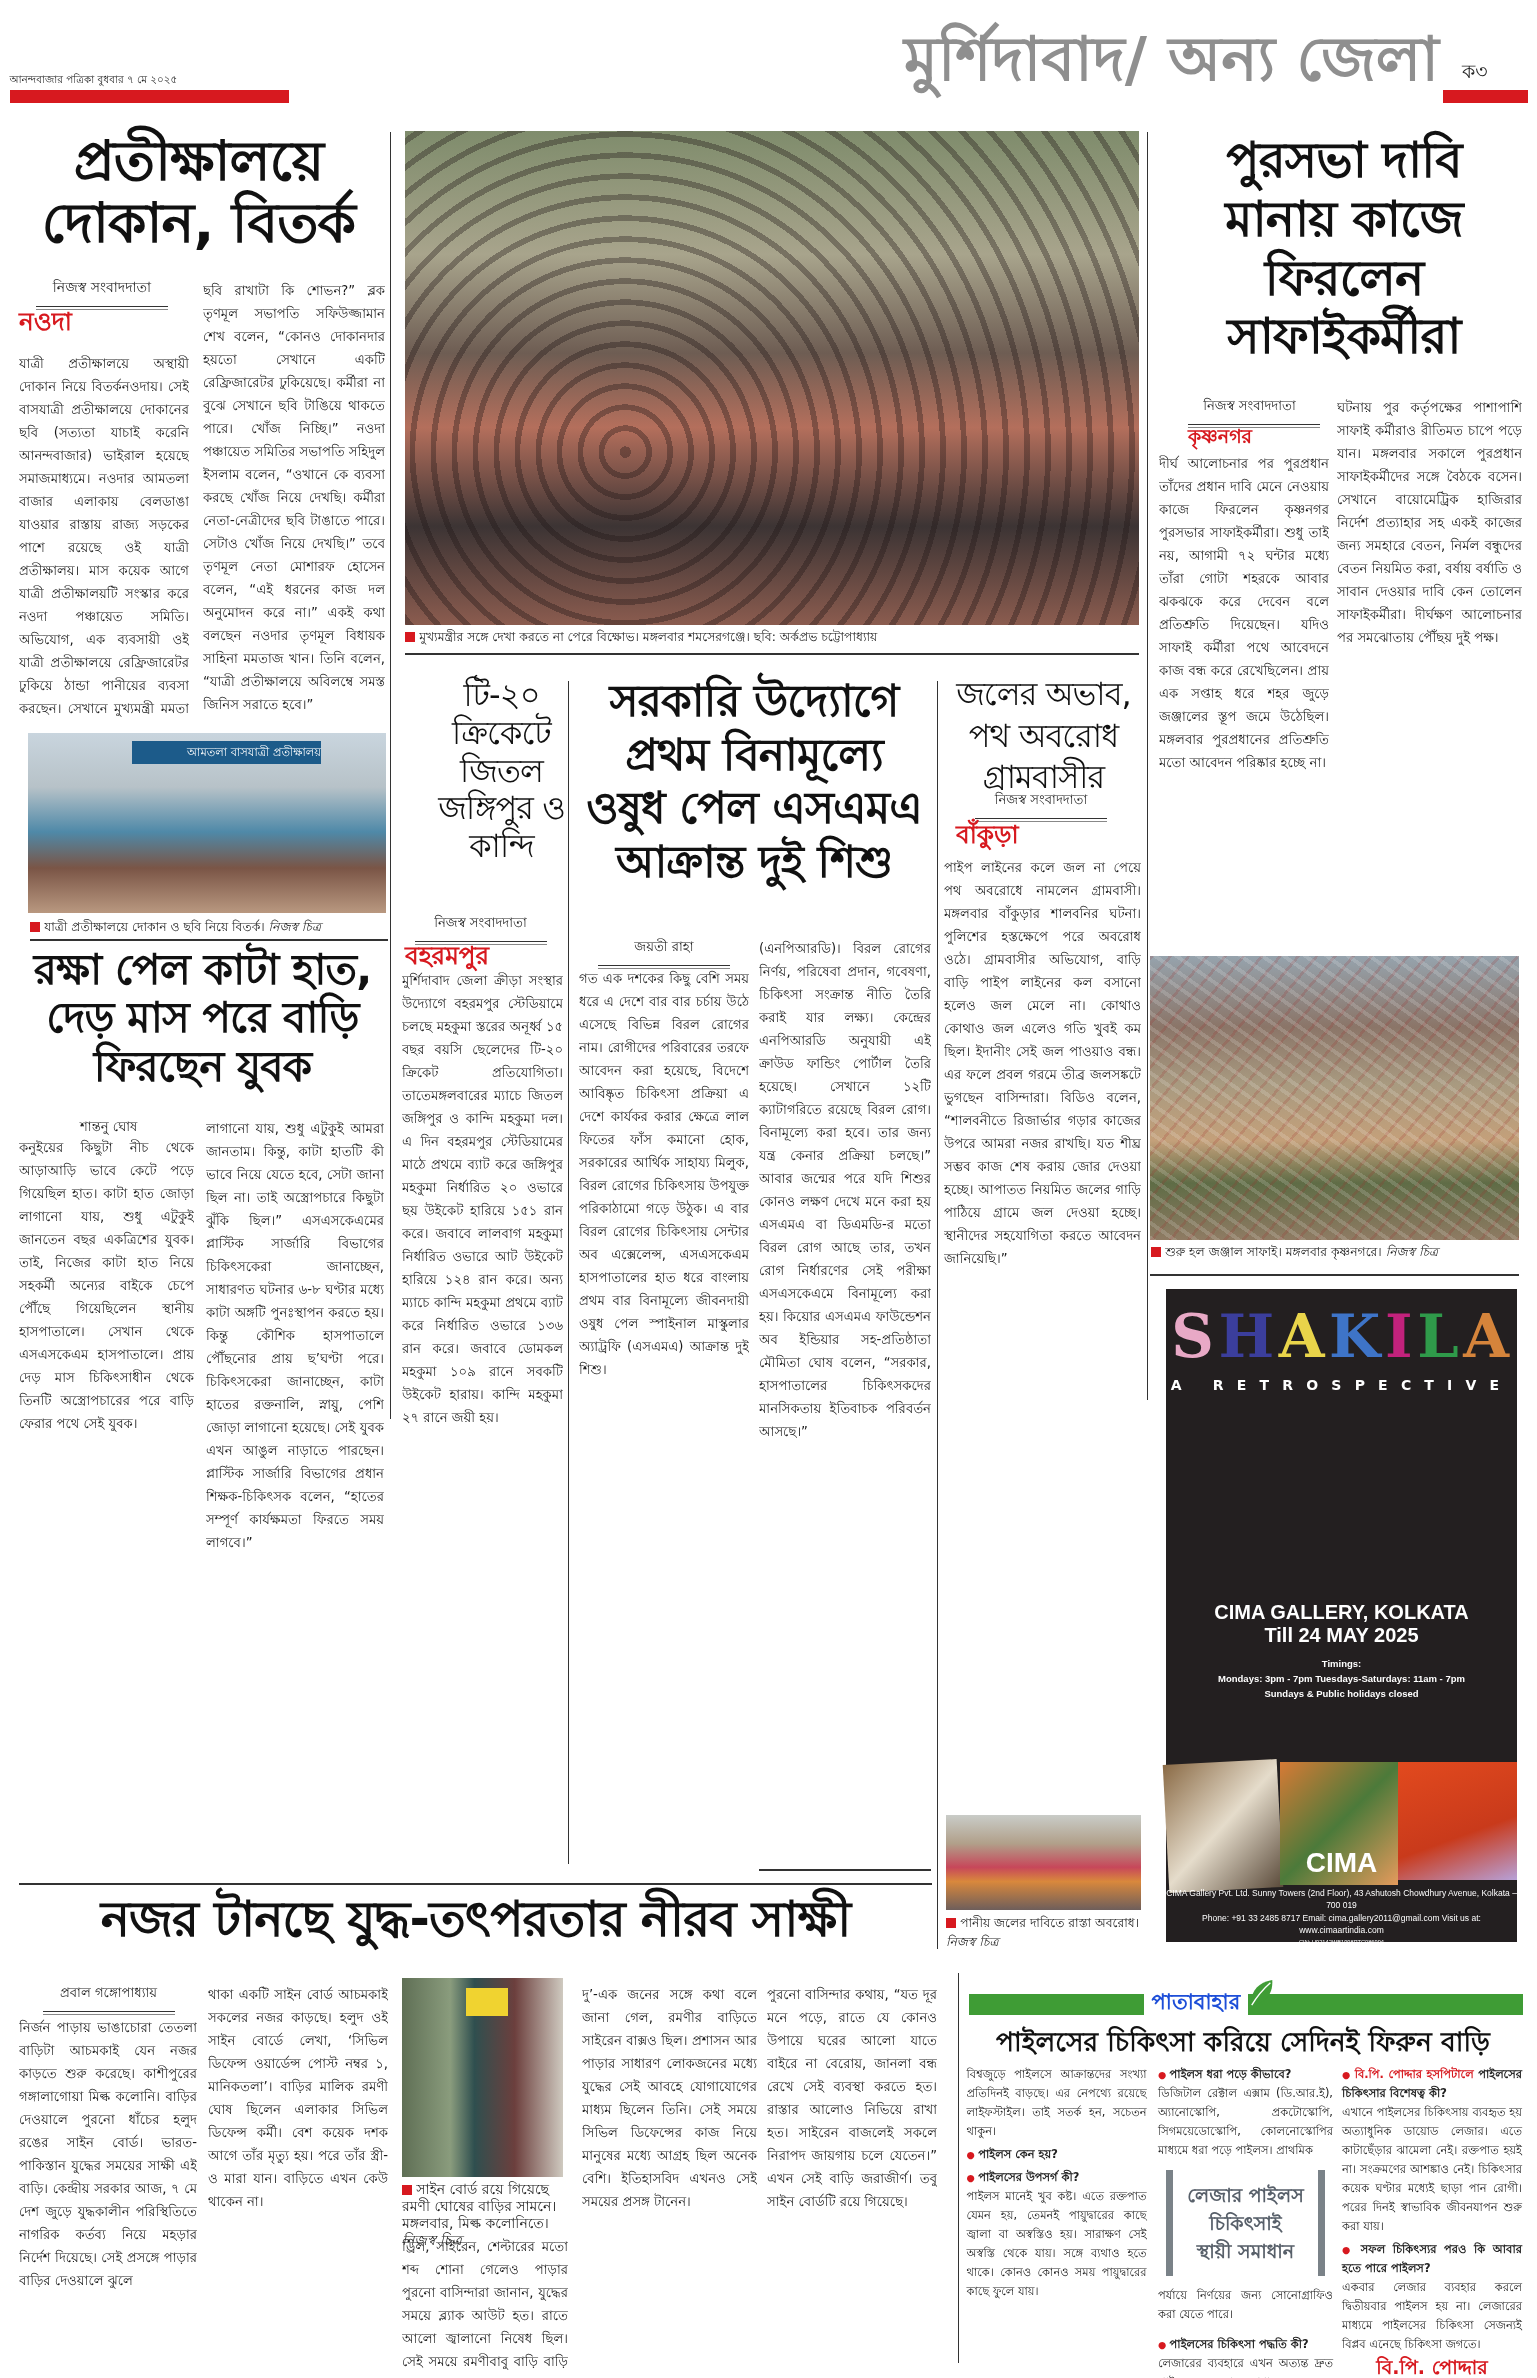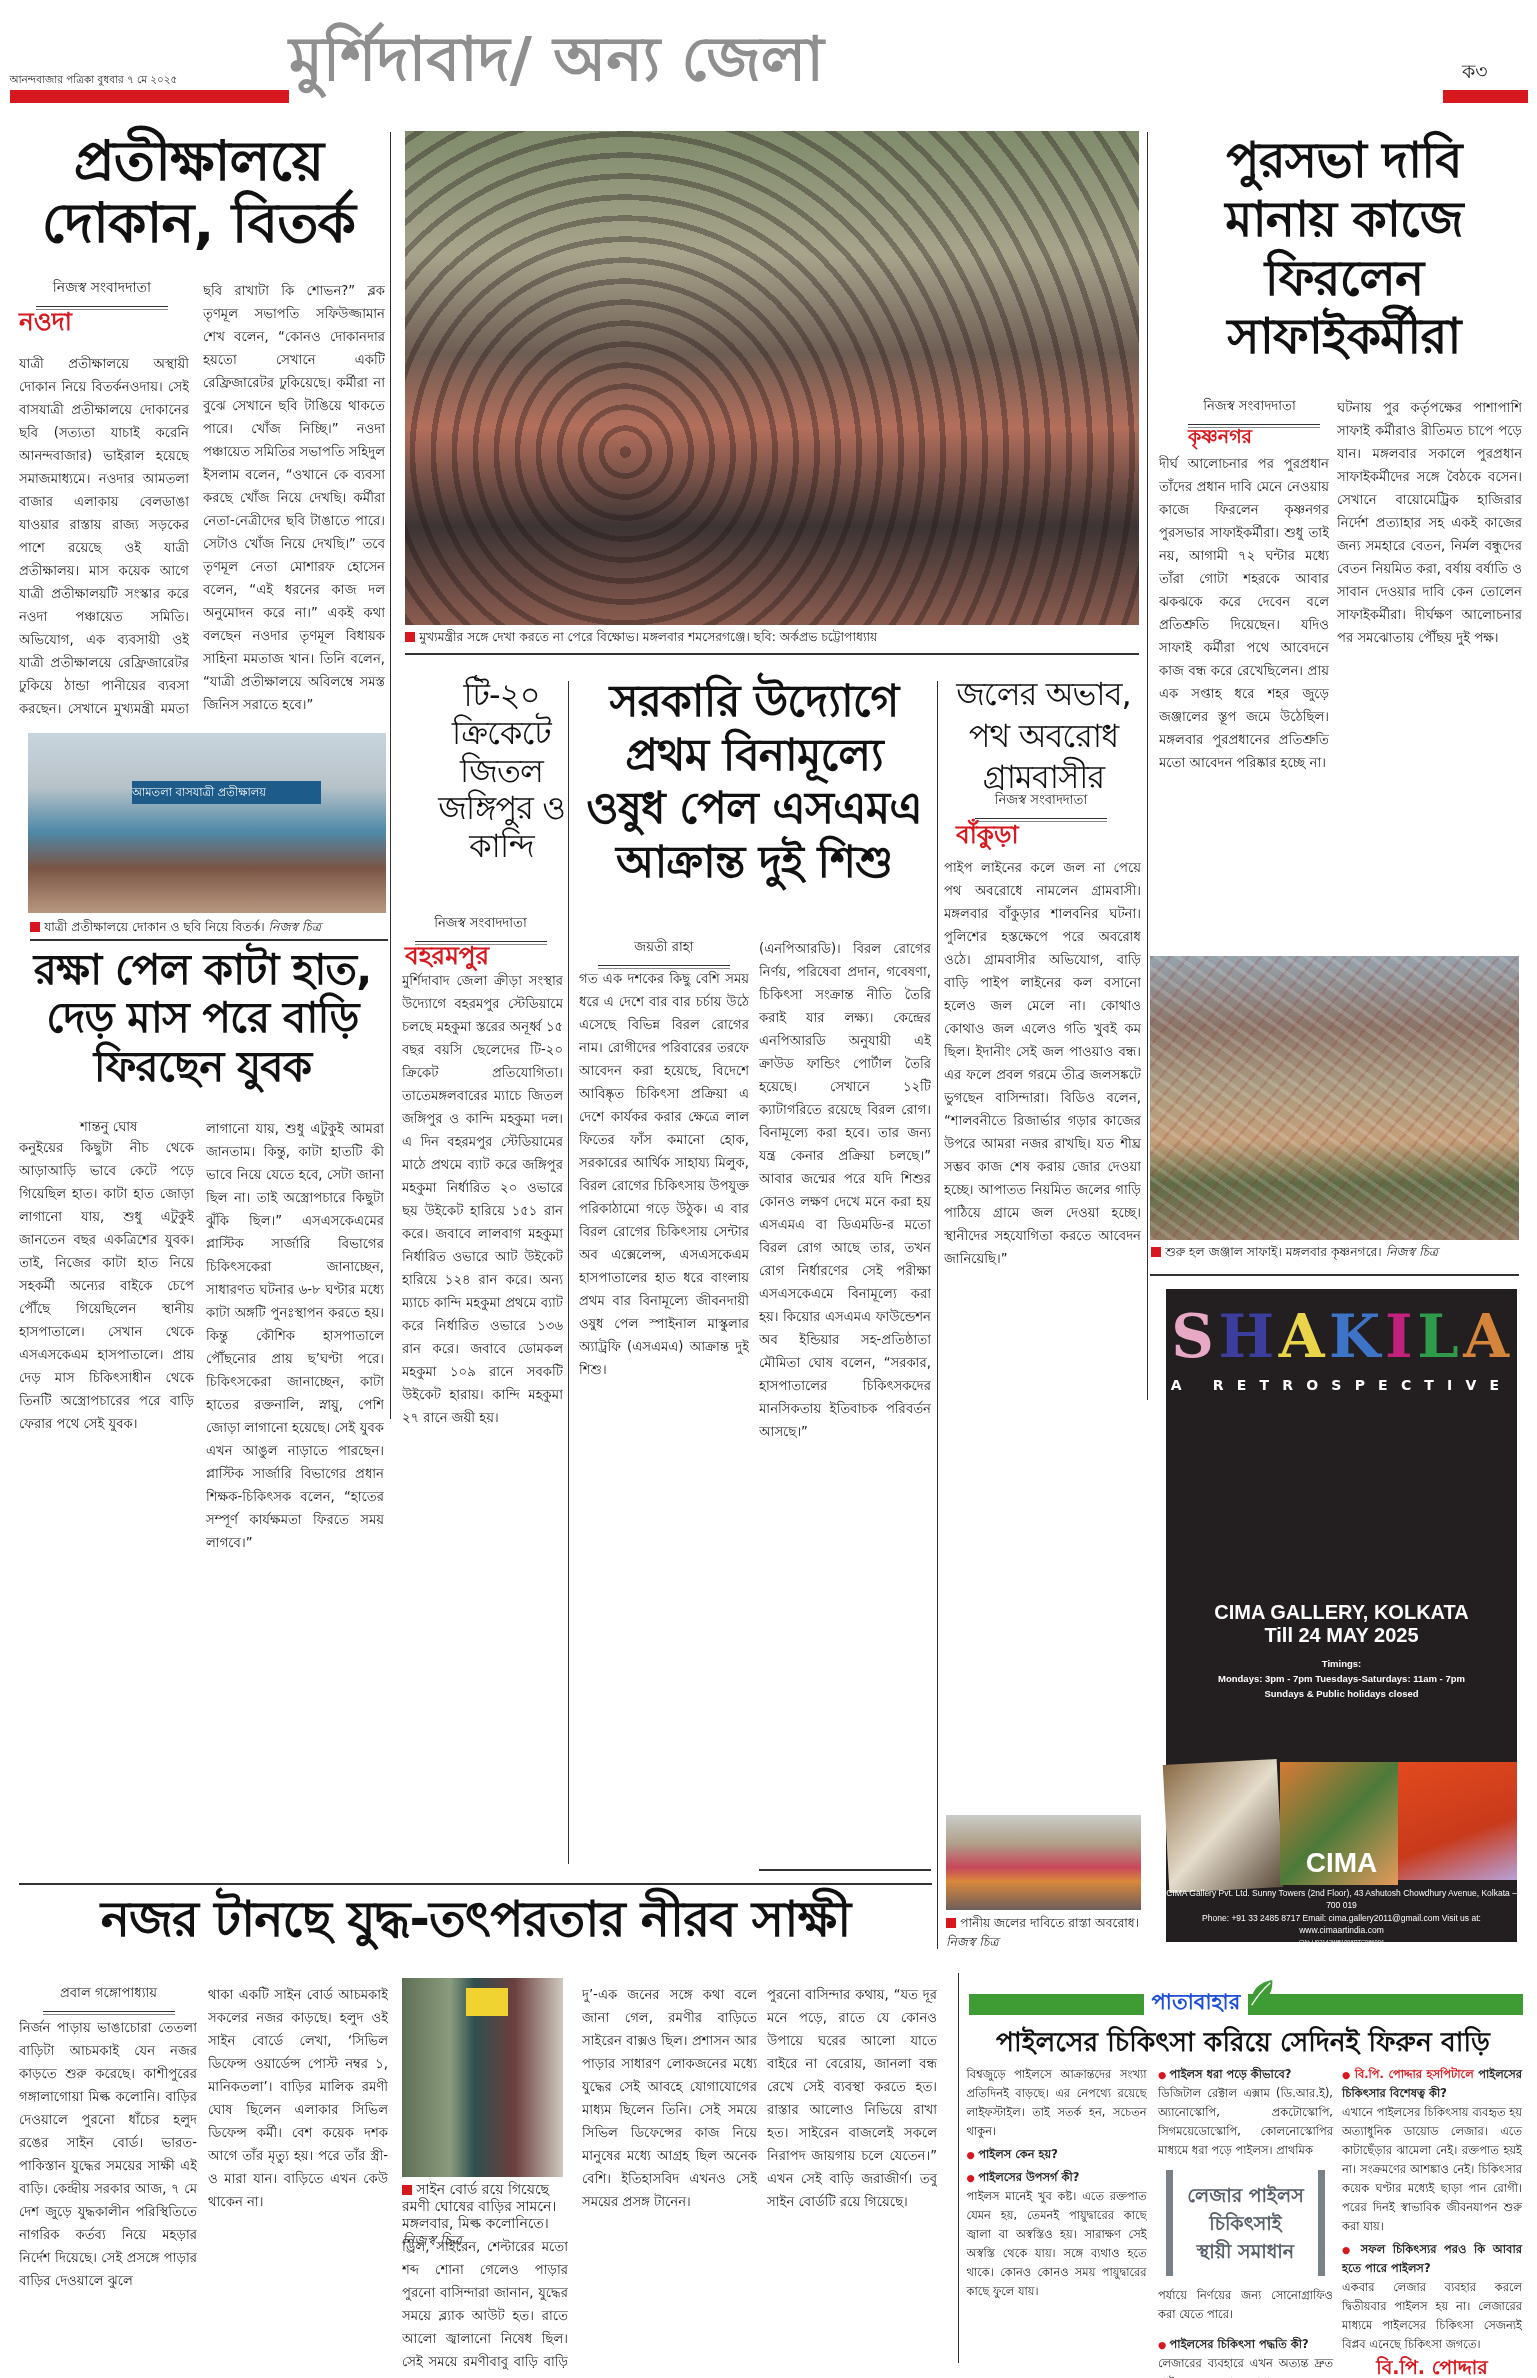--- a/index.html
+++ b/index.html
@@ -60,38 +60,38 @@
   .ad-pata .hosp { text-align: center; color: #d7191f; font-weight: bold; }
   .ad-pata .hosp .n { font-size: 19px; line-height: 26.5px; }
 </style>
 </head>
 <body>
 
 <div class="masthead">
   <div class="mast-date">আনন্দবাজার পত্রিকা বুধবার ৭ মে ২০২৫</div>
   <div class="mast-bar-left" style="width:279px;"></div>
   <div style="position:absolute;left:9.5px;top:90px;width:276px;height:13.2px;background:#d7191f;"></div>
-  <div style="position:absolute;left:289px;top:28px;width:1150px;text-align:left;font-size:61px;font-weight:bold;color:#8f8f8f;line-height:1;white-space:nowrap;">মুর্শিদাবাদ/ অন্য জেলা</div>
+  <div style="position:absolute;left:289px;top:28px;width:1150px;text-align:right;font-size:61px;font-weight:bold;color:#8f8f8f;line-height:1;white-space:nowrap;">মুর্শিদাবাদ/ অন্য জেলা</div>
   <div style="position:absolute;left:1443px;top:90px;width:85px;height:13.2px;background:#d7191f;"></div>
   <div class="mast-page">ক৩</div>
 </div>
 
 <div class="col-rule-v" style="left:390px;top:132px;height:1287px;"></div>
 <div class="col-rule-v" style="left:1147px;top:132px;height:1268px;"></div>
 <div class="col-rule-v" style="left:568px;top:681px;height:1183px;"></div>
 <div class="col-rule-v" style="left:937px;top:681px;height:1268px;"></div>
 
 <div class="headline" style="left:14px;top:131px;width:369px;font-size:55px;">প্রতীক্ষালয়ে দোকান, বিতর্ক</div>
 <div class="byline" style="left:19px;top:276px;width:166px;">নিজস্ব সংবাদদাতা</div>
 <div class="dateline" style="left:19px;top:303px;width:166px;">নওদা</div>
 <div class="body-text" style="left:19px;top:352px;width:170px;height:371px;">যাত্রী প্রতীক্ষালয়ে অস্থায়ী দোকান নিয়ে বিতর্কনওদায়। সেই বাসযাত্রী প্রতীক্ষালয়ে দোকানের ছবি (সত্যতা যাচাই করেনি আনন্দবাজার) ভাইরাল হয়েছে সমাজমাধ্যমে। নওদার আমতলা বাজার এলাকায় বেলডাঙা যাওয়ার রাস্তায় রাজ্য সড়কের পাশে রয়েছে ওই যাত্রী প্রতীক্ষালয়। মাস কয়েক আগে যাত্রী প্রতীক্ষালয়টি সংস্কার করে নওদা পঞ্চায়েত সমিতি। অভিযোগ, এক ব্যবসায়ী ওই যাত্রী প্রতীক্ষালয়ে রেফ্রিজারেটর ঢুকিয়ে ঠান্ডা পানীয়ের ব্যবসা করছেন। সেখানে মুখ্যমন্ত্রী মমতা বন্দ্যোপাধ্যায়ের ছবি টাঙানো হয়েছে। তা নিয়েও অনেকে ক্ষোভ প্রকাশ করেছেন।</div>
 <div class="body-text" style="left:203px;top:279px;width:182px;height:445px;">ছবি রাখাটা কি শোভন?” ব্লক তৃণমূল সভাপতি সফিউজ্জামান শেখ বলেন, “কোনও দোকানদার হয়তো সেখানে একটি রেফ্রিজারেটর ঢুকিয়েছে। কর্মীরা না বুঝে সেখানে ছবি টাঙিয়ে থাকতে পারে। খোঁজ নিচ্ছি।” নওদা পঞ্চায়েত সমিতির সভাপতি সহিদুল ইসলাম বলেন, “ওখানে কে ব্যবসা করছে খোঁজ নিয়ে দেখছি। কর্মীরা নেতা-নেত্রীদের ছবি টাঙাতে পারে। সেটাও খোঁজ নিয়ে দেখছি।” তবে তৃণমূল নেতা মোশারফ হোসেন বলেন, “এই ধরনের কাজ দল অনুমোদন করে না।” একই কথা বলছেন নওদার তৃণমূল বিধায়ক সাহিনা মমতাজ খান। তিনি বলেন, “যাত্রী প্রতীক্ষালয়ে অবিলম্বে সমস্ত জিনিস সরাতে হবে।”</div>
 
 <div class="photo ph-shop" style="left:28px;top:733px;width:358px;height:180px;">
-  <div style="position:absolute;left:104px;top:7.6px;width:189px;height:23px;background:#1c5b8a;color:#fff;font-size:11.4px;text-align:left;line-height:23px;margin-top:40px;">আমতলা বাসযাত্রী প্রতীক্ষালয়</div>
+  <div style="position:absolute;left:104px;top:7.6px;width:189px;height:23px;background:#1c5b8a;color:#fff;font-size:11.4px;text-align:right;line-height:23px;">আমতলা বাসযাত্রী প্রতীক্ষালয়</div>
 </div>
 <div class="caption" style="left:30px;top:918px;width:360px;">
   <span class="sq"></span><span>যাত্রী প্রতীক্ষালয়ে দোকান ও ছবি নিয়ে বিতর্ক।</span> <span class="credit">নিজস্ব চিত্র</span>
 </div>
 <div class="rule-h" style="left:30px;top:939px;width:358px;"></div>
 
 <div class="headline" style="left:19px;top:946px;width:367px;font-size:42px;line-height:1.15;">রক্ষা পেল কাটা হাত, দেড় মাস পরে বাড়ি ফিরছেন যুবক</div>
 <div style="position:absolute;left:80px;top:1117px;font-size:13.2px;color:#222;">শান্তনু ঘোষ</div>
 <div class="body-text" style="left:19px;top:1136px;width:175px;height:729px;">কনুইয়ের কিছুটা নীচ থেকে আড়াআড়ি ভাবে কেটে পড়ে গিয়েছিল হাত। কাটা হাত জোড়া লাগানো যায়, শুধু এটুকুই জানতেন বছর একত্রিশের যুবক। তাই, নিজের কাটা হাত নিয়ে সহকর্মী অন্যের বাইকে চেপে পৌঁছে গিয়েছিলেন স্থানীয় হাসপাতালে। সেখান থেকে এসএসকেএম হাসপাতালে। প্রায় দেড় মাস চিকিৎসাধীন থেকে তিনটি অস্ত্রোপচারের পরে বাড়ি ফেরার পথে সেই যুবক।</div>
 <div class="body-text" style="left:206px;top:1117px;width:178px;height:748px;">লাগানো যায়, শুধু এটুকুই আমরা জানতাম। কিন্তু, কাটা হাতটি কী ভাবে নিয়ে যেতে হবে, সেটা জানা ছিল না। তাই অস্ত্রোপচারে কিছুটা ঝুঁকি ছিল।” এসএসকেএমের প্লাস্টিক সার্জারি বিভাগের চিকিৎসকেরা জানাচ্ছেন, সাধারণত ঘটনার ৬-৮ ঘণ্টার মধ্যে কাটা অঙ্গটি পুনঃস্থাপন করতে হয়। কিন্তু কৌশিক হাসপাতালে পৌঁছনোর প্রায় ছ’ঘণ্টা পরে। চিকিৎসকেরা জানাচ্ছেন, কাটা হাতের রক্তনালি, স্নায়ু, পেশি জোড়া লাগানো হয়েছে। সেই যুবক এখন আঙুল নাড়াতে পারছেন। প্লাস্টিক সার্জারি বিভাগের প্রধান শিক্ষক-চিকিৎসক বলেন, “হাতের সম্পূর্ণ কার্যক্ষমতা ফিরতে সময় লাগবে।”</div>

